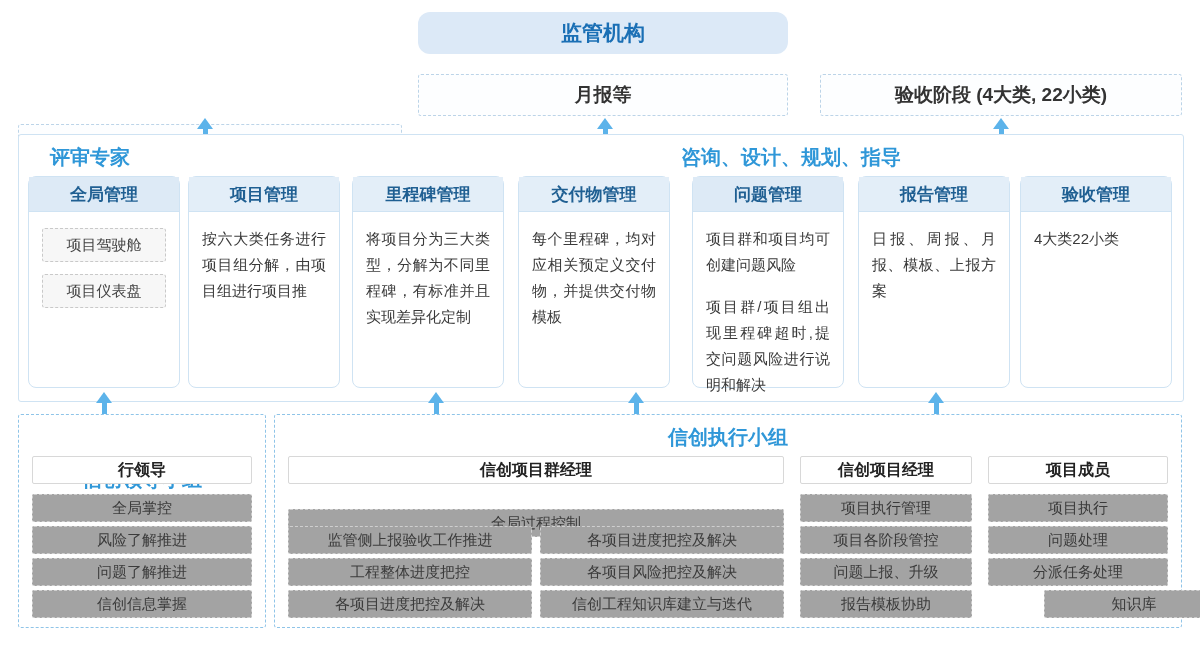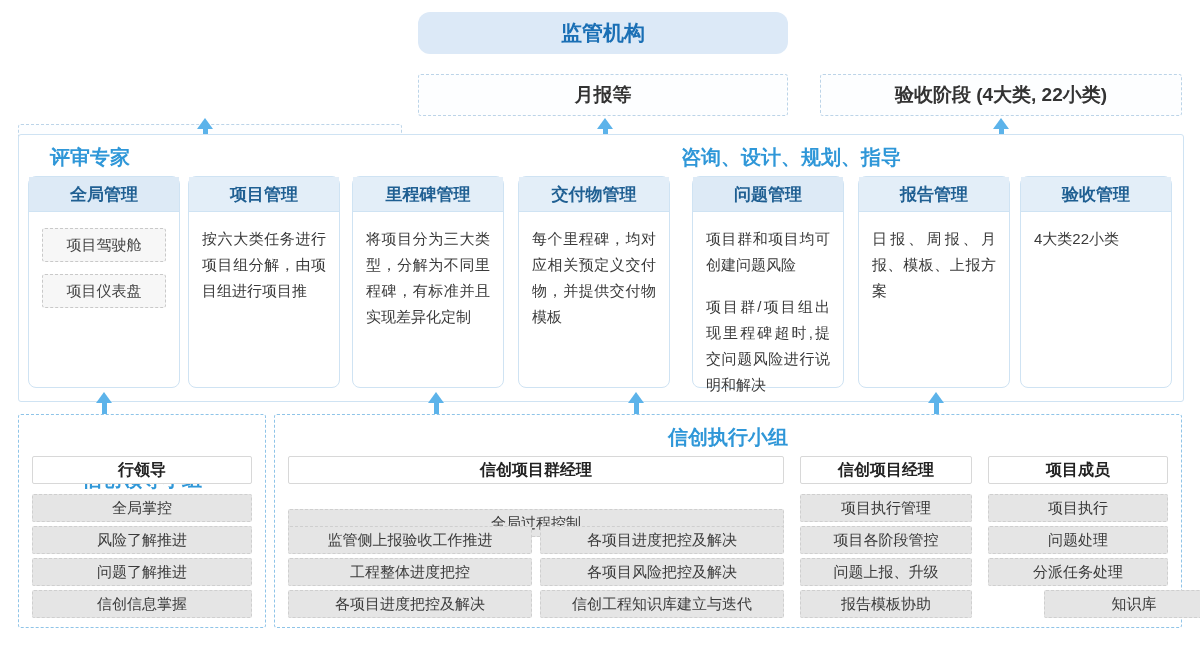--- a/index.html
+++ b/index.html
@@ -157,21 +157,21 @@
     font-weight: bold;
     display: flex;
     align-items: center;
     justify-content: center;
     border-radius: 2px;
   }
   .cell {
     position: absolute;
     box-sizing: border-box;
     border: 1px dashed #cfcfcf;
-    background: #e5e5e5;
+    background: #a3a3a3;
     color: #3b3b3b;
     font-size: 15px;
     display: flex;
     align-items: center;
     justify-content: center;
     border-radius: 2px;
   }
 </style>
 </head>
 <body>

